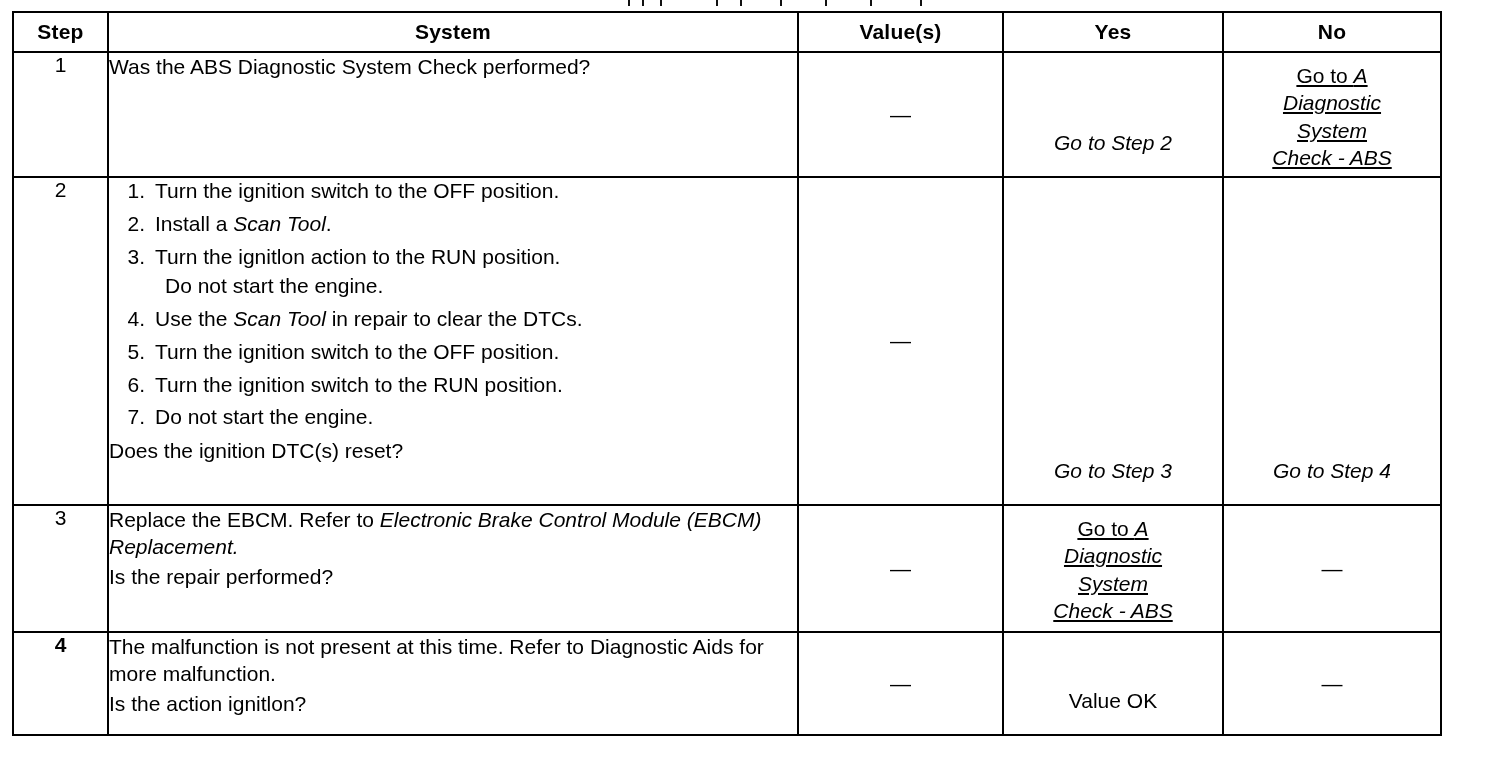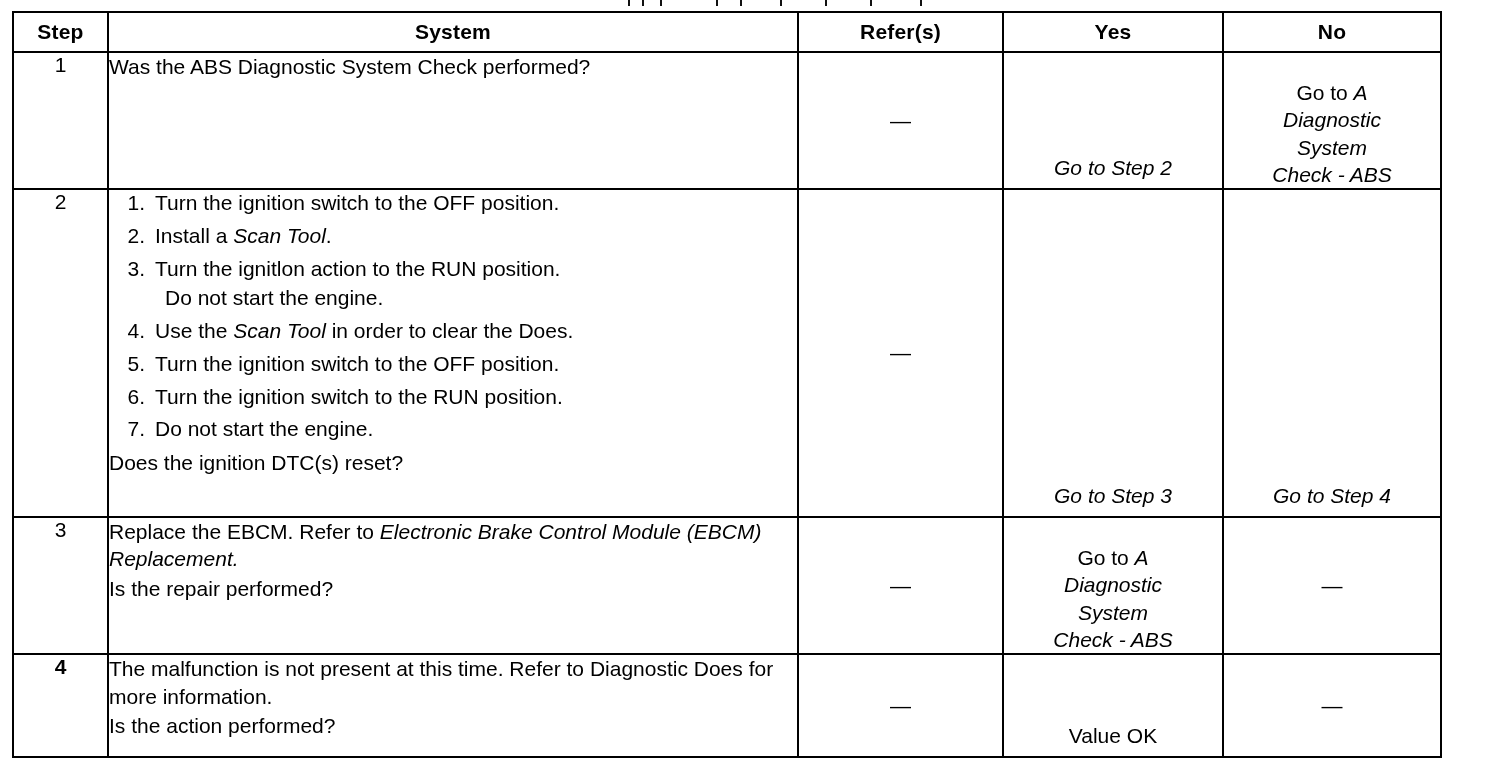--- a/index.html
+++ b/index.html
@@ -118,27 +118,28 @@
     line-height: 1.30;
   }
   .dash-mid {
     position: absolute;
     left: 0; right: 0;
     top: 50%;
     transform: translateY(-50%);
     font-size: 21px;
   }
   .stack-top {
-    padding-top: 26px;
-    text-align: center;
+    padding-top: 9px;
+    text-align: center;
+    text-decoration: underline;
   }
   .bottom-line {
     position: absolute;
     left: 0; right: 0;
-    bottom: 7px;
+    bottom: 20px;
     text-align: center;
   }
   em, .ital { font-style: italic; }
 </style>
 </head>
 <body>
 
 <div class="scan-artifact">
   <i style="left:8px"></i>
     <i style="left:22px"></i>
@@ -157,21 +158,21 @@
     <col class="c-step">
         <col class="c-action">
         <col class="c-value">
         <col class="c-yes">
         <col class="c-no">
   </colgroup>
   <thead>
     <tr class="head">
       <th>Step</th>
       <th>System</th>
-      <th>Refer(s)</th>
+      <th>Value(s)</th>
       <th>Yes</th>
       <th>No</th>
     </tr>
   </thead>
   <tbody>
 
     <tr style="height:125px">
       <td class="step">1</td>
       <td class="action">
         <p>Was the ABS Diagnostic System Check performed?</p>
@@ -204,21 +205,21 @@
                 <span class="num">2.</span>
                 <span class="txt"><span>Install a </span><em>Scan Tool</em><span>.</span></span>
               </li>
           <li>
                 <span class="num">3.</span>
                 <span class="txt">Turn the ignitlon action to the RUN position.</span>
               </li>
           <div class="sub-line">Do not start the engine.</div>
           <li>
                 <span class="num">4.</span>
-                <span class="txt"><span>Use the </span><em>Scan Tool</em><span> in order to clear the Does.</span></span>
+                <span class="txt"><span>Use the </span><em>Scan Tool</em><span> in repair to clear the DTCs.</span></span>
               </li>
           <li>
                 <span class="num">5.</span>
                 <span class="txt">Turn the ignition switch to the OFF position.</span>
               </li>
           <li>
                 <span class="num">6.</span>
                 <span class="txt">Turn the ignition switch to the RUN position.</span>
               </li>
           <li>
@@ -257,22 +258,22 @@
         </div>
       </td>
       <td class="no">
         <span class="dash-mid">—</span>
       </td>
     </tr>
 
     <tr style="height:103px">
       <td class="step bold">4</td>
       <td class="action">
-        <p>The malfunction is not present at this time. Refer to Diagnostic Does for more information.</p>
-        <p class="trailing-q">Is the action performed?</p>
+        <p>The malfunction is not present at this time. Refer to Diagnostic Aids for more malfunction.</p>
+        <p class="trailing-q">Is the action ignitlon?</p>
       </td>
       <td class="val">
         <span class="dash-mid">—</span>
       </td>
       <td class="yes">
         <span class="bottom-line">Value OK</span>
       </td>
       <td class="no">
         <span class="dash-mid">—</span>
       </td>

